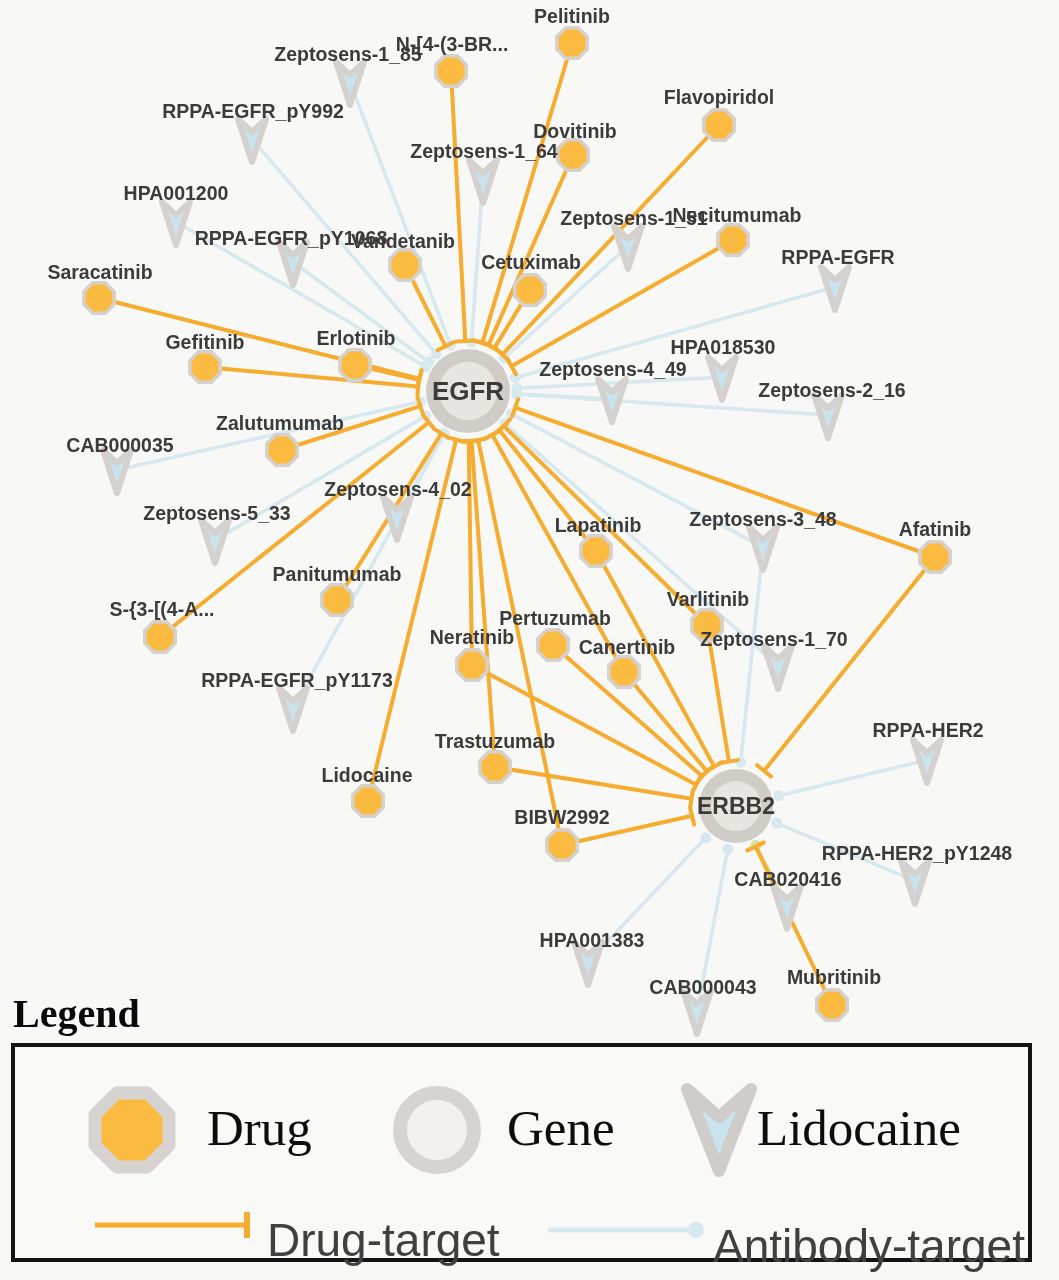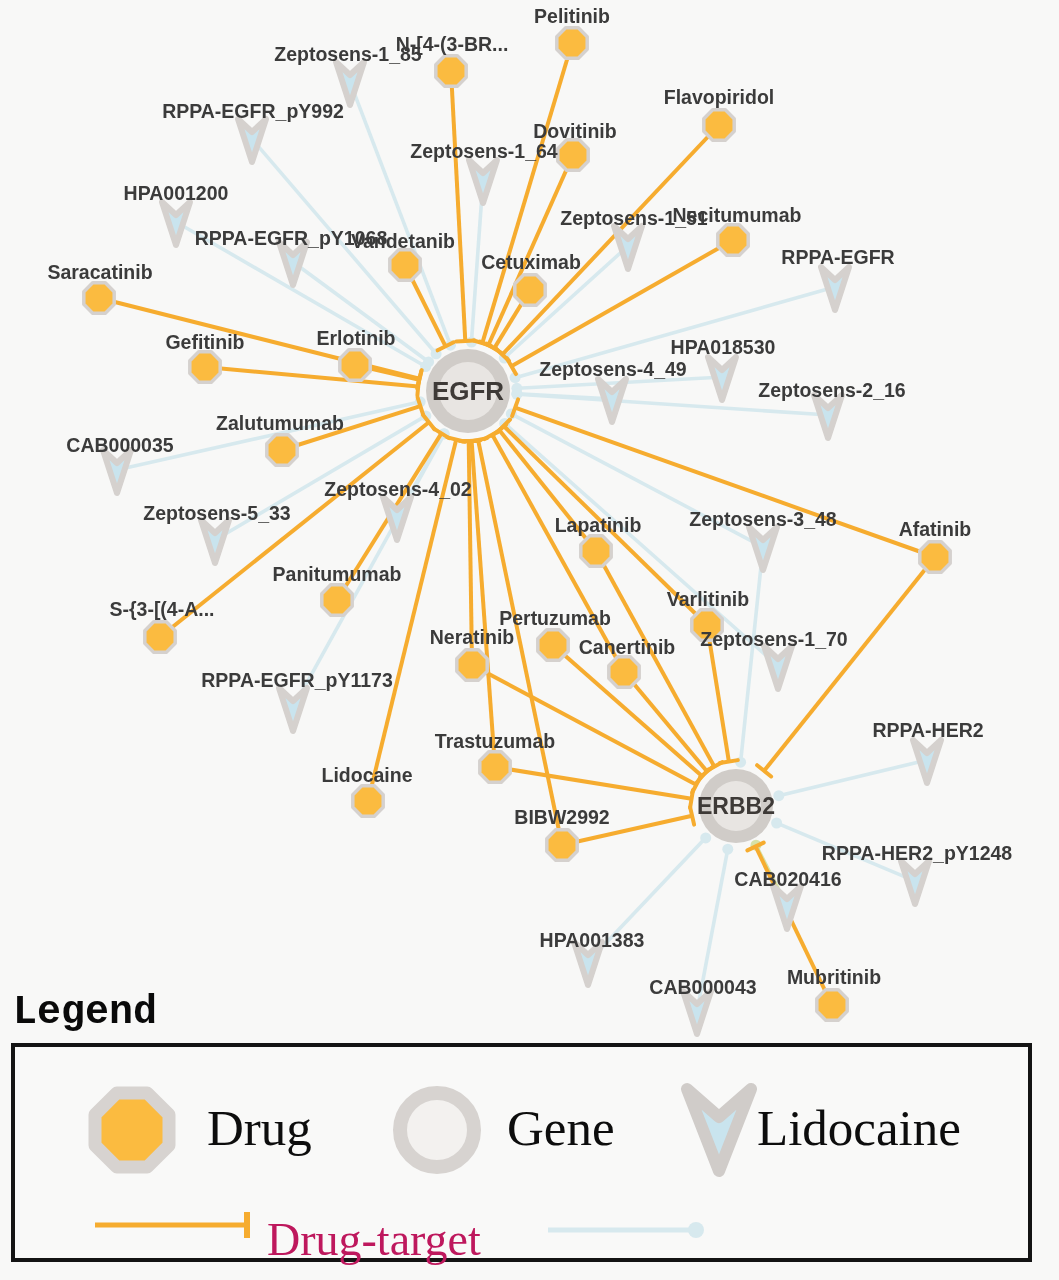--- a/index.html
+++ b/index.html
@@ -1,27 +1,27 @@
 <!DOCTYPE html>
 <html><head>
 <meta charset="utf-8">
 <style>
   html,body{margin:0;padding:0;background:#ffffff;}
   .stage{position:relative;width:1059px;height:1280px;background:#f8f8f7;overflow:hidden;
          font-family:"Liberation Sans",sans-serif;}
   #net{position:absolute;left:0;top:0;width:1059px;height:1280px;}
   .nlabel{font-family:"Liberation Sans",sans-serif;font-weight:700;font-size:19.5px;fill:#3b3b3b;}
   .glabel{font-family:"Liberation Sans",sans-serif;font-weight:700;fill:#3e3a37;}
-  .legend-title{position:absolute;left:13px;top:990px;font-family:Liberation Mono, monospace;
+  .legend-title{position:absolute;left:13px;top:990px;font-family:Liberation Serif, serif;
                 font-weight:700;font-size:40px;color:#0a0a0a;}
   .legend-box{position:absolute;left:11px;top:1043px;width:1013px;height:211px;
               border:4px solid #141414;background:#f9f9f8;}
   .legend-box .abs{position:absolute;}
   .ltext{font-family:"Liberation Serif",serif;font-size:51px;color:#0d0d0d;white-space:nowrap;}
-  .ltext2{font-family:Liberation Serif, serif;font-size:46px;color:#be185d;white-space:nowrap;}
+  .ltext2{font-family:Liberation Sans, sans-serif;font-size:46px;color:#404040;white-space:nowrap;}
 </style>
 </head>
 <body>
 
 <div class="stage">
   <svg id="net" viewBox="0 0 1059 1280">
       <rect x="0" y="0" width="1059" height="1280" fill="#f8f8f7"></rect>
       <g>
         <line x1="450.2" y1="344.3" x2="351.1" y2="84.8" stroke="#d7e9ee" stroke-width="3.6"></line>
         <circle cx="450.5" cy="345.2" r="5.5" fill="#d7e9ee"></circle>
@@ -352,14 +352,15 @@
     <svg class="abs" style="left:75px;top:160px" width="190" height="36">
       <line x1="5" y1="18" x2="155" y2="18" stroke="#f6ac2f" stroke-width="5"></line>
       <line x1="157" y1="5" x2="157" y2="31" stroke="#f6ac2f" stroke-width="6"></line>
     </svg>
     <div class="abs ltext2" style="left:252px;top:166px">Drug-target</div>
 
     <svg class="abs" style="left:528px;top:167px" width="180" height="32">
       <line x1="5" y1="16" x2="150" y2="16" stroke="#d7e9ee" stroke-width="5"></line>
       <circle cx="153" cy="16" r="8" fill="#d7e9ee"></circle>
     </svg>
+    <div class="abs ltext2" style="left:698px;top:172px">Antibody-target</div>
   </div>
 </div>
 
 </body></html>

